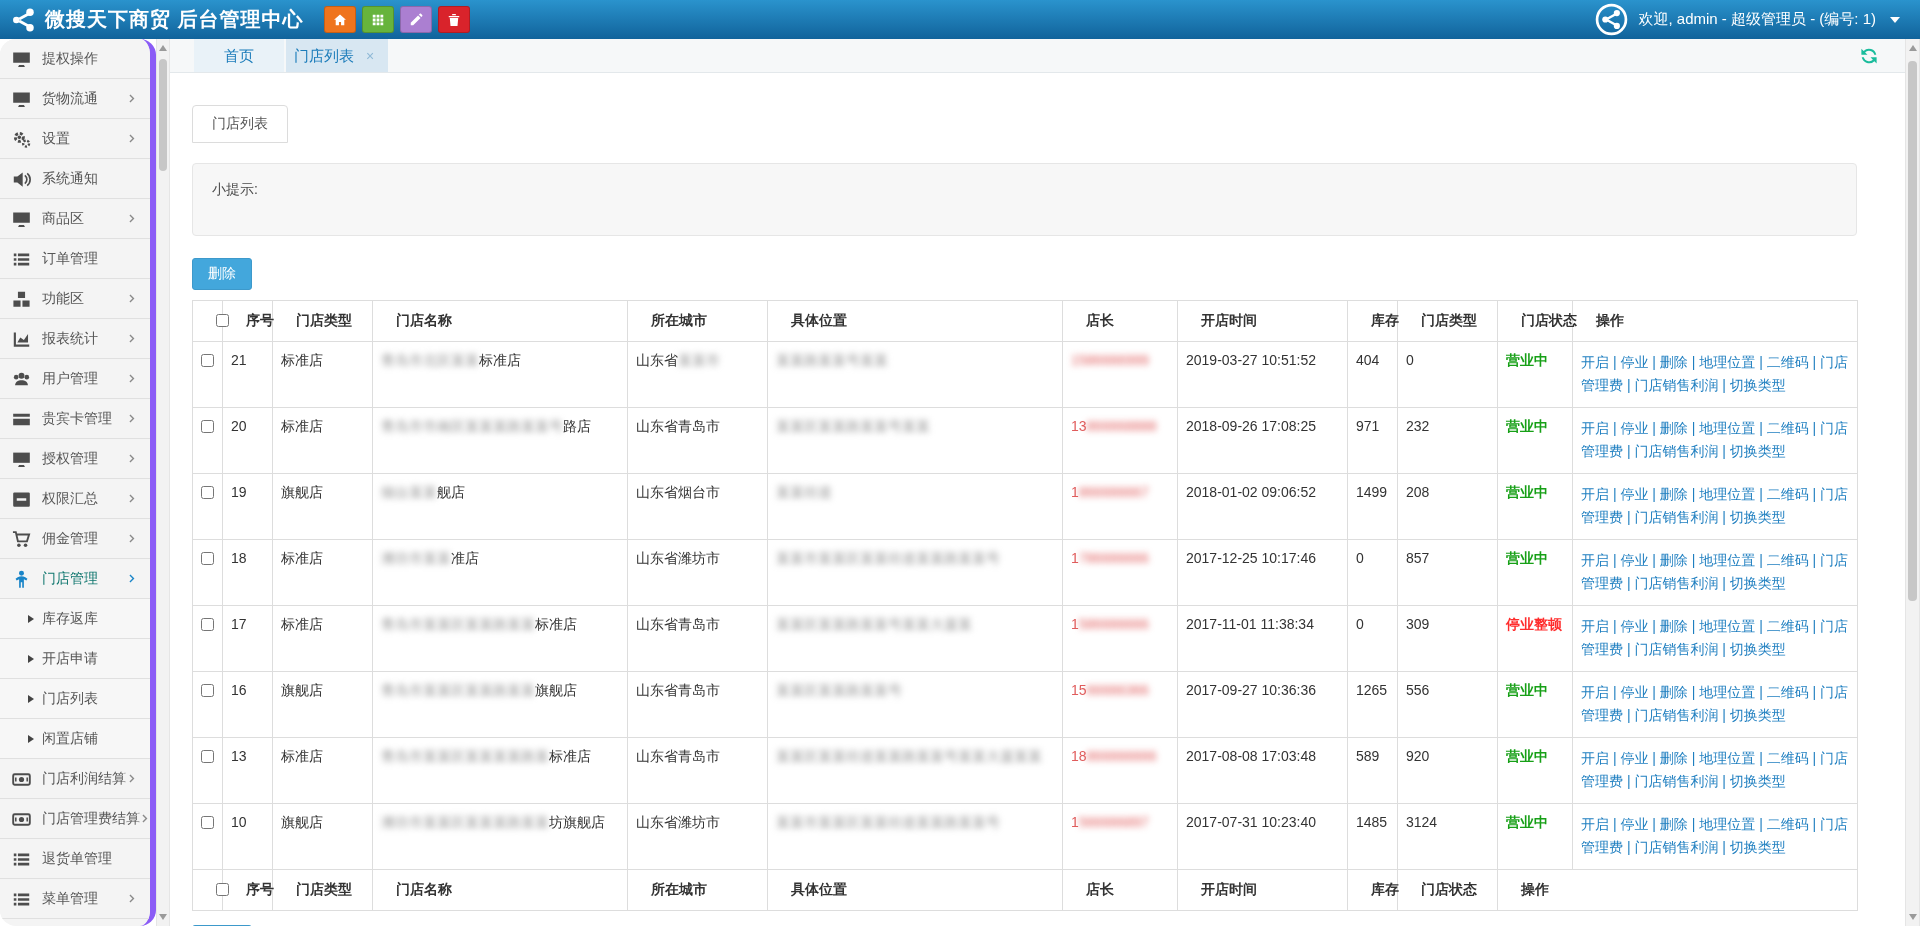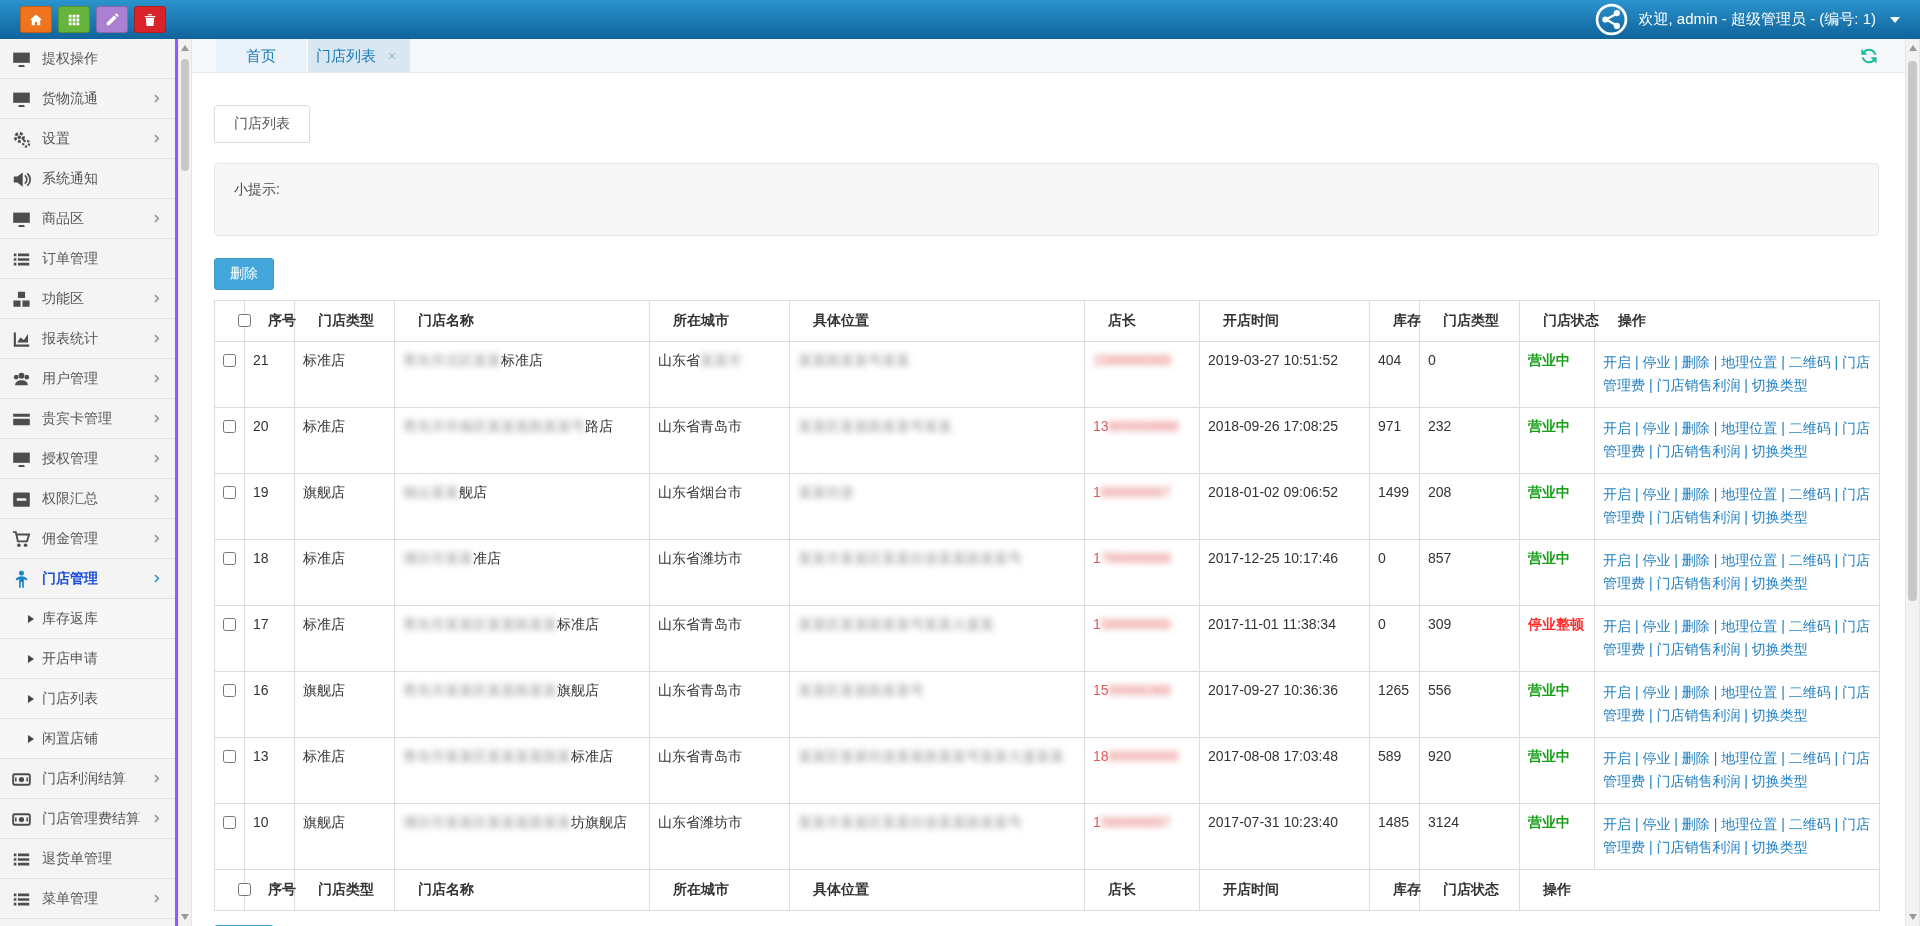--- a/index.html
+++ b/index.html
@@ -19,27 +19,27 @@
   .qbtn svg { width:14px; height:14px; }
   .topbar-right { margin-left:auto; display:flex; align-items:center; gap:10px;
     padding-right:20px; font-size:15px; }
   .avatar { width:33px; height:33px; color:#fff; }
   .caret-down { width:0; height:0; border-left:5px solid transparent;
     border-right:5px solid transparent; border-top:6px solid #fff; margin-left:4px; }
 
   
   .layout { display:flex; height:887px; }
 
-  .sidebar { width:178px; background:#f4f4f4; border-right:3px solid #8b5cf6; overflow:hidden; }
+  .sidebar { width:156px; background:#f4f4f4; border-right:6px solid #8b5cf6; overflow:hidden;border-radius:16px; }
   .side-item { height:40px; display:flex; align-items:center; padding:0 12px;
     border-bottom:1px solid #e0e0e0; color:#565656; font-size:14px; cursor:pointer; background:#f4f4f4; }
   .side-item .mi { width:19px; height:17px; margin-right:11px; flex:0 0 auto; color:#4d4d4d; }
   .side-item .lbl { flex:1; white-space:nowrap; }
   .side-item .chev { width:11px; height:11px; color:#8a8a8a; flex:0 0 auto; }
-  .side-item.active { color:#1d4ed8;font-weight:bold; }
+  .side-item.active { color:#0f766e; }
   .side-item.active .mi, .side-item.active .chev { color:#1a85c8; }
   .side-item.sub { padding-left:28px; background:#f7f7f7;justify-content:space-between; }
   .side-item.sub .tri { width:0; height:0; border-top:4px solid transparent;
     border-bottom:4px solid transparent; border-left:6px solid #444; margin-right:8px; }
 
   .vscroll { width:14px; background:#f2f2f2; border-left:1px solid #e5e5e5;
     border-right:1px solid #e5e5e5; position:relative; }
   .vscroll .arr { position:absolute; left:0; width:100%; height:14px; display:flex;
     align-items:center; justify-content:center; cursor:pointer; }
   .vscroll .arr.up { top:2px; } .vscroll .arr.down { bottom:2px; }
@@ -83,20 +83,31 @@
   .masked { filter:blur(3px); color:#8f8f8f; }
   .masked.red { color:#e05c5c; }
   .mgr { color:#e05c5c; }
   .status { font-weight:bold; white-space:nowrap; }
   .grid input[type=checkbox] { width:13px; height:13px; margin-top:2px; }
 </style>
 </head>
 <body>
 
 <div class="topbar">
+  <div class="logo">
+    <span class="ic">
+      <svg viewBox="0 0 16 16" fill="currentColor" width="24" height="24">
+        <circle cx="2.9" cy="8" r="2.2"></circle>
+          <circle cx="12" cy="2.9" r="2.5"></circle>
+          <circle cx="12" cy="13.1" r="2.5"></circle>
+        <path d="M3.2 7.2 11.4 2.7l.9 1.6-8.2 4.5zM3.2 8.8l8.2 4.5.9-1.6-8.2-4.5z"></path>
+      </svg>
+    </span>
+    <span>微搜天下商贸 后台管理中心</span>
+  </div>
   <div class="qbtns">
     <span class="qbtn" style="background:#ef741d">
       <svg viewBox="0 0 16 16" fill="currentColor">
           <path d="M8 1.8 1.2 7.6h1.9V14h3.7v-3.8h2.4V14h3.7V7.6h1.9z"></path>
         </svg>
     </span>
     <span class="qbtn" style="background:#67b43c">
       <svg viewBox="0 0 16 16" fill="currentColor">
           <path d="M2 2h3.2v3.2H2zM6.4 2h3.2v3.2H6.4zM10.8 2h3.2v3.2h-3.2zM2 6.4h3.2v3.2H2zM6.4 6.4h3.2v3.2H6.4zM10.8 6.4h3.2v3.2h-3.2zM2 10.8h3.2v3.2H2zM6.4 10.8h3.2v3.2H6.4zM10.8 10.8h3.2v3.2h-3.2z"></path>
         </svg>

